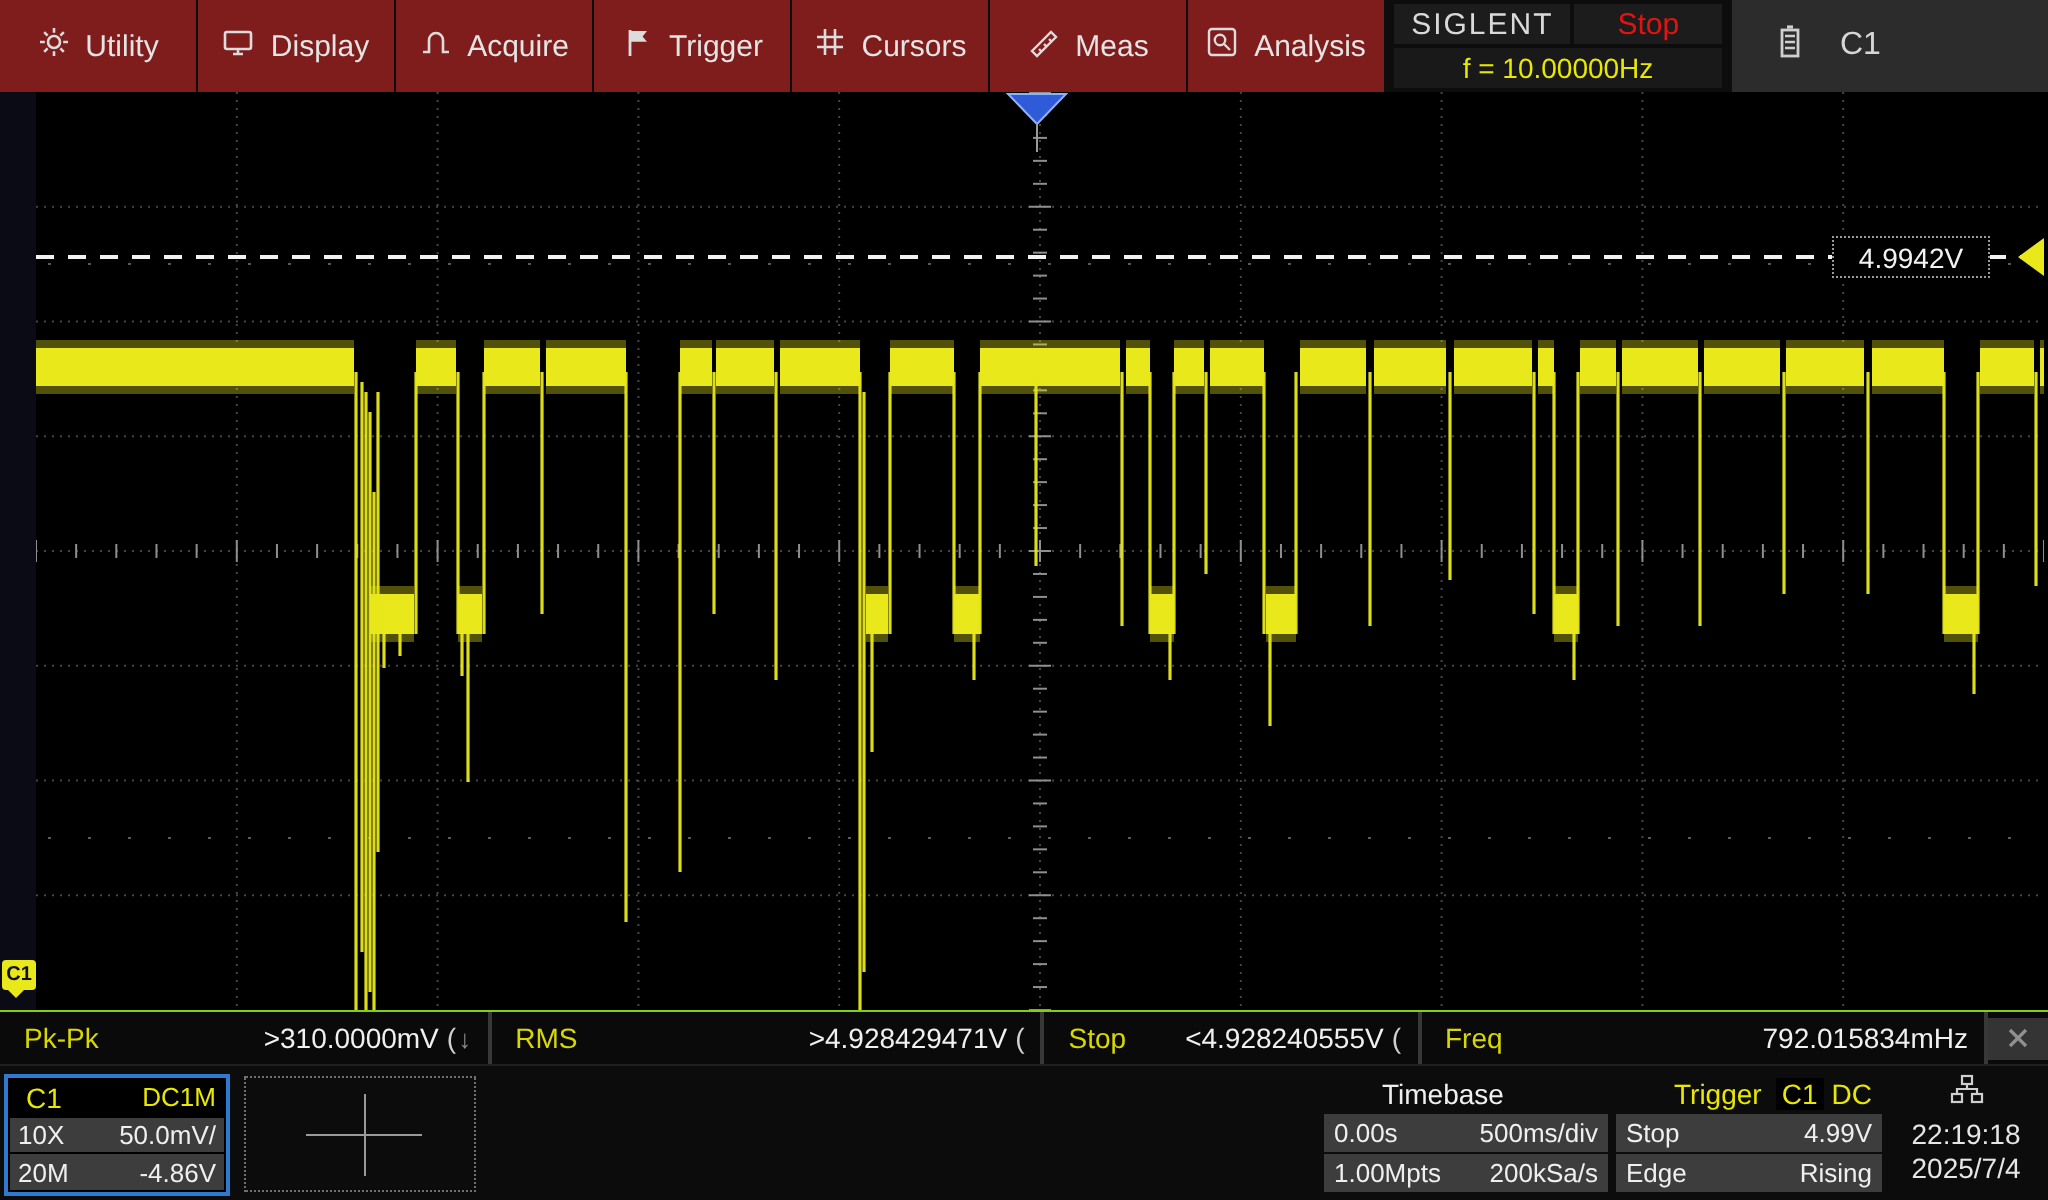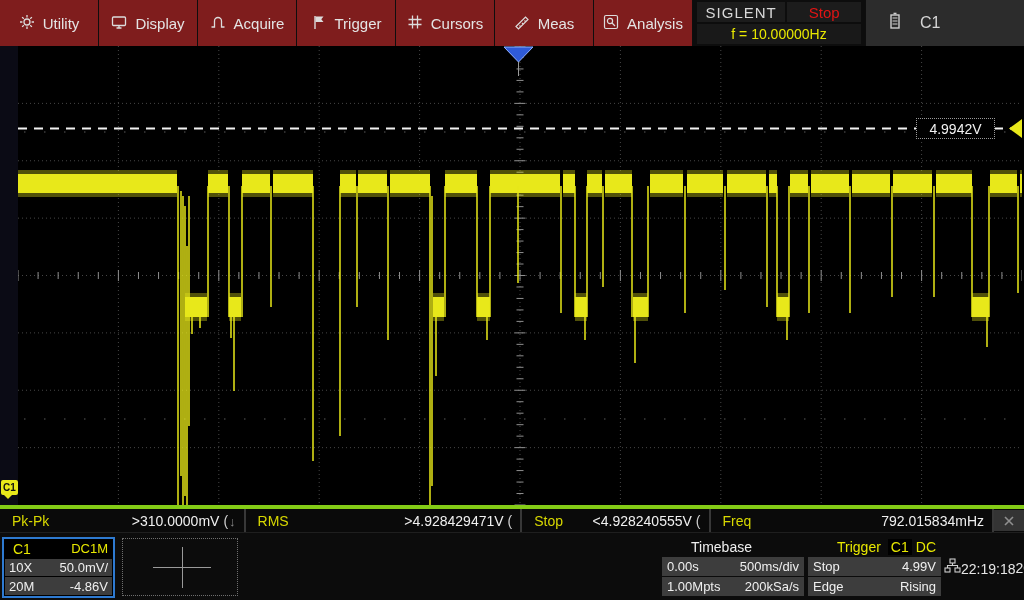--- a/index.html
+++ b/index.html
@@ -27,21 +27,21 @@
   .screen-left-margin { position:absolute; left:0; top:0; width:18px; height:459px; background:#0b0b15; }
   #wave-svg { position:absolute; left:18px; top:0; width:1004px; height:459px; display:block; }
   .trig-level-label { position:absolute; left:916px; top:72px; width:79px; height:21px; background:#000;
                       border:1px dotted #9a9a9a; color:#f2f2f2; font-size:14px; display:flex; align-items:center; justify-content:center; }
   .ch-tag { position:absolute; left:1px; top:434px; width:17px; height:15px; background:#e8e81a; color:#111;
             font-size:10px; font-weight:bold; display:flex; align-items:center; justify-content:center; border-radius:2px; }
   .ch-tag::after { content:""; position:absolute; left:3px; top:15px; border:4px solid transparent; border-top-color:#e8e81a; }
 
   
   .measurebar { position:absolute; left:0; top:505px; width:1024px; height:27px; background:#0a0a0a;
-                border-top:4px solid #84cc16; display:flex; align-items:stretch; }
+                border-top:1px solid #84cc16; display:flex; align-items:stretch; }
   .mcell { display:flex; align-items:center; justify-content:space-between; padding:0 8px 0 12px; border-right:2px solid #383838; }
   .mcell .mlabel { color:#d8d800; font-size:14px; }
   .mcell .mval { color:#f0f0f0; font-size:14px; white-space:nowrap; }
   .mcell .mopen { color:#d0d0d0; font-size:14px; margin-left:4px; }
   .mcell .mtrend { color:#8c8c8c; font-size:13px; margin-left:1px; }
   .m0 { width:252px; } .m1 { width:284px; } .m2 { width:193px; } .m3 { width:291px; }
   .mclose { flex:1; display:flex; align-items:center; justify-content:center; }
   .mclose .xbox { width:30px; height:21px; background:#343434; display:flex; align-items:center; justify-content:center; }
 
   
@@ -60,21 +60,21 @@
   .infobox { position:absolute; top:4px; height:61px; display:flex; flex-direction:column; gap:1px; }
   .tbbox { left:662px; width:142px; }
   .trbox { left:808px; width:133px; }
   .infobox .hrow { height:19px; display:flex; align-items:center; justify-content:space-between; padding:0 5px; font-size:14px; color:#efefef;margin-left:24px; }
   .infobox .vrow { height:19px; background:#3d3d3d; display:flex; align-items:center; justify-content:space-between;
                    padding:0 5px; font-size:13px; color:#efefef; }
   .trbox .hrow { color:#e8e800; }
   .trbox .hrow .src { display:flex; gap:4px; align-items:center; }
   .trbox .hrow .srcchip { background:#000; padding:0 3px; }
 
-  .clock { position:absolute; left:944px; top:4px; width:78px; height:61px; display:flex; flex-direction:row;
+  .clock { position:absolute; left:944px; top:4px; width:78px; height:61px; display:flex; flex-direction:column;
            align-items:center; color:#e6e6e6; }
   .clock .ctime { font-size:14px; margin-top:2px; }
   .clock .cdate { font-size:14px; margin-top:1px; }
 </style>
 </head>
 <body>
 
 <div id="root">
 
   <div class="topbar">

